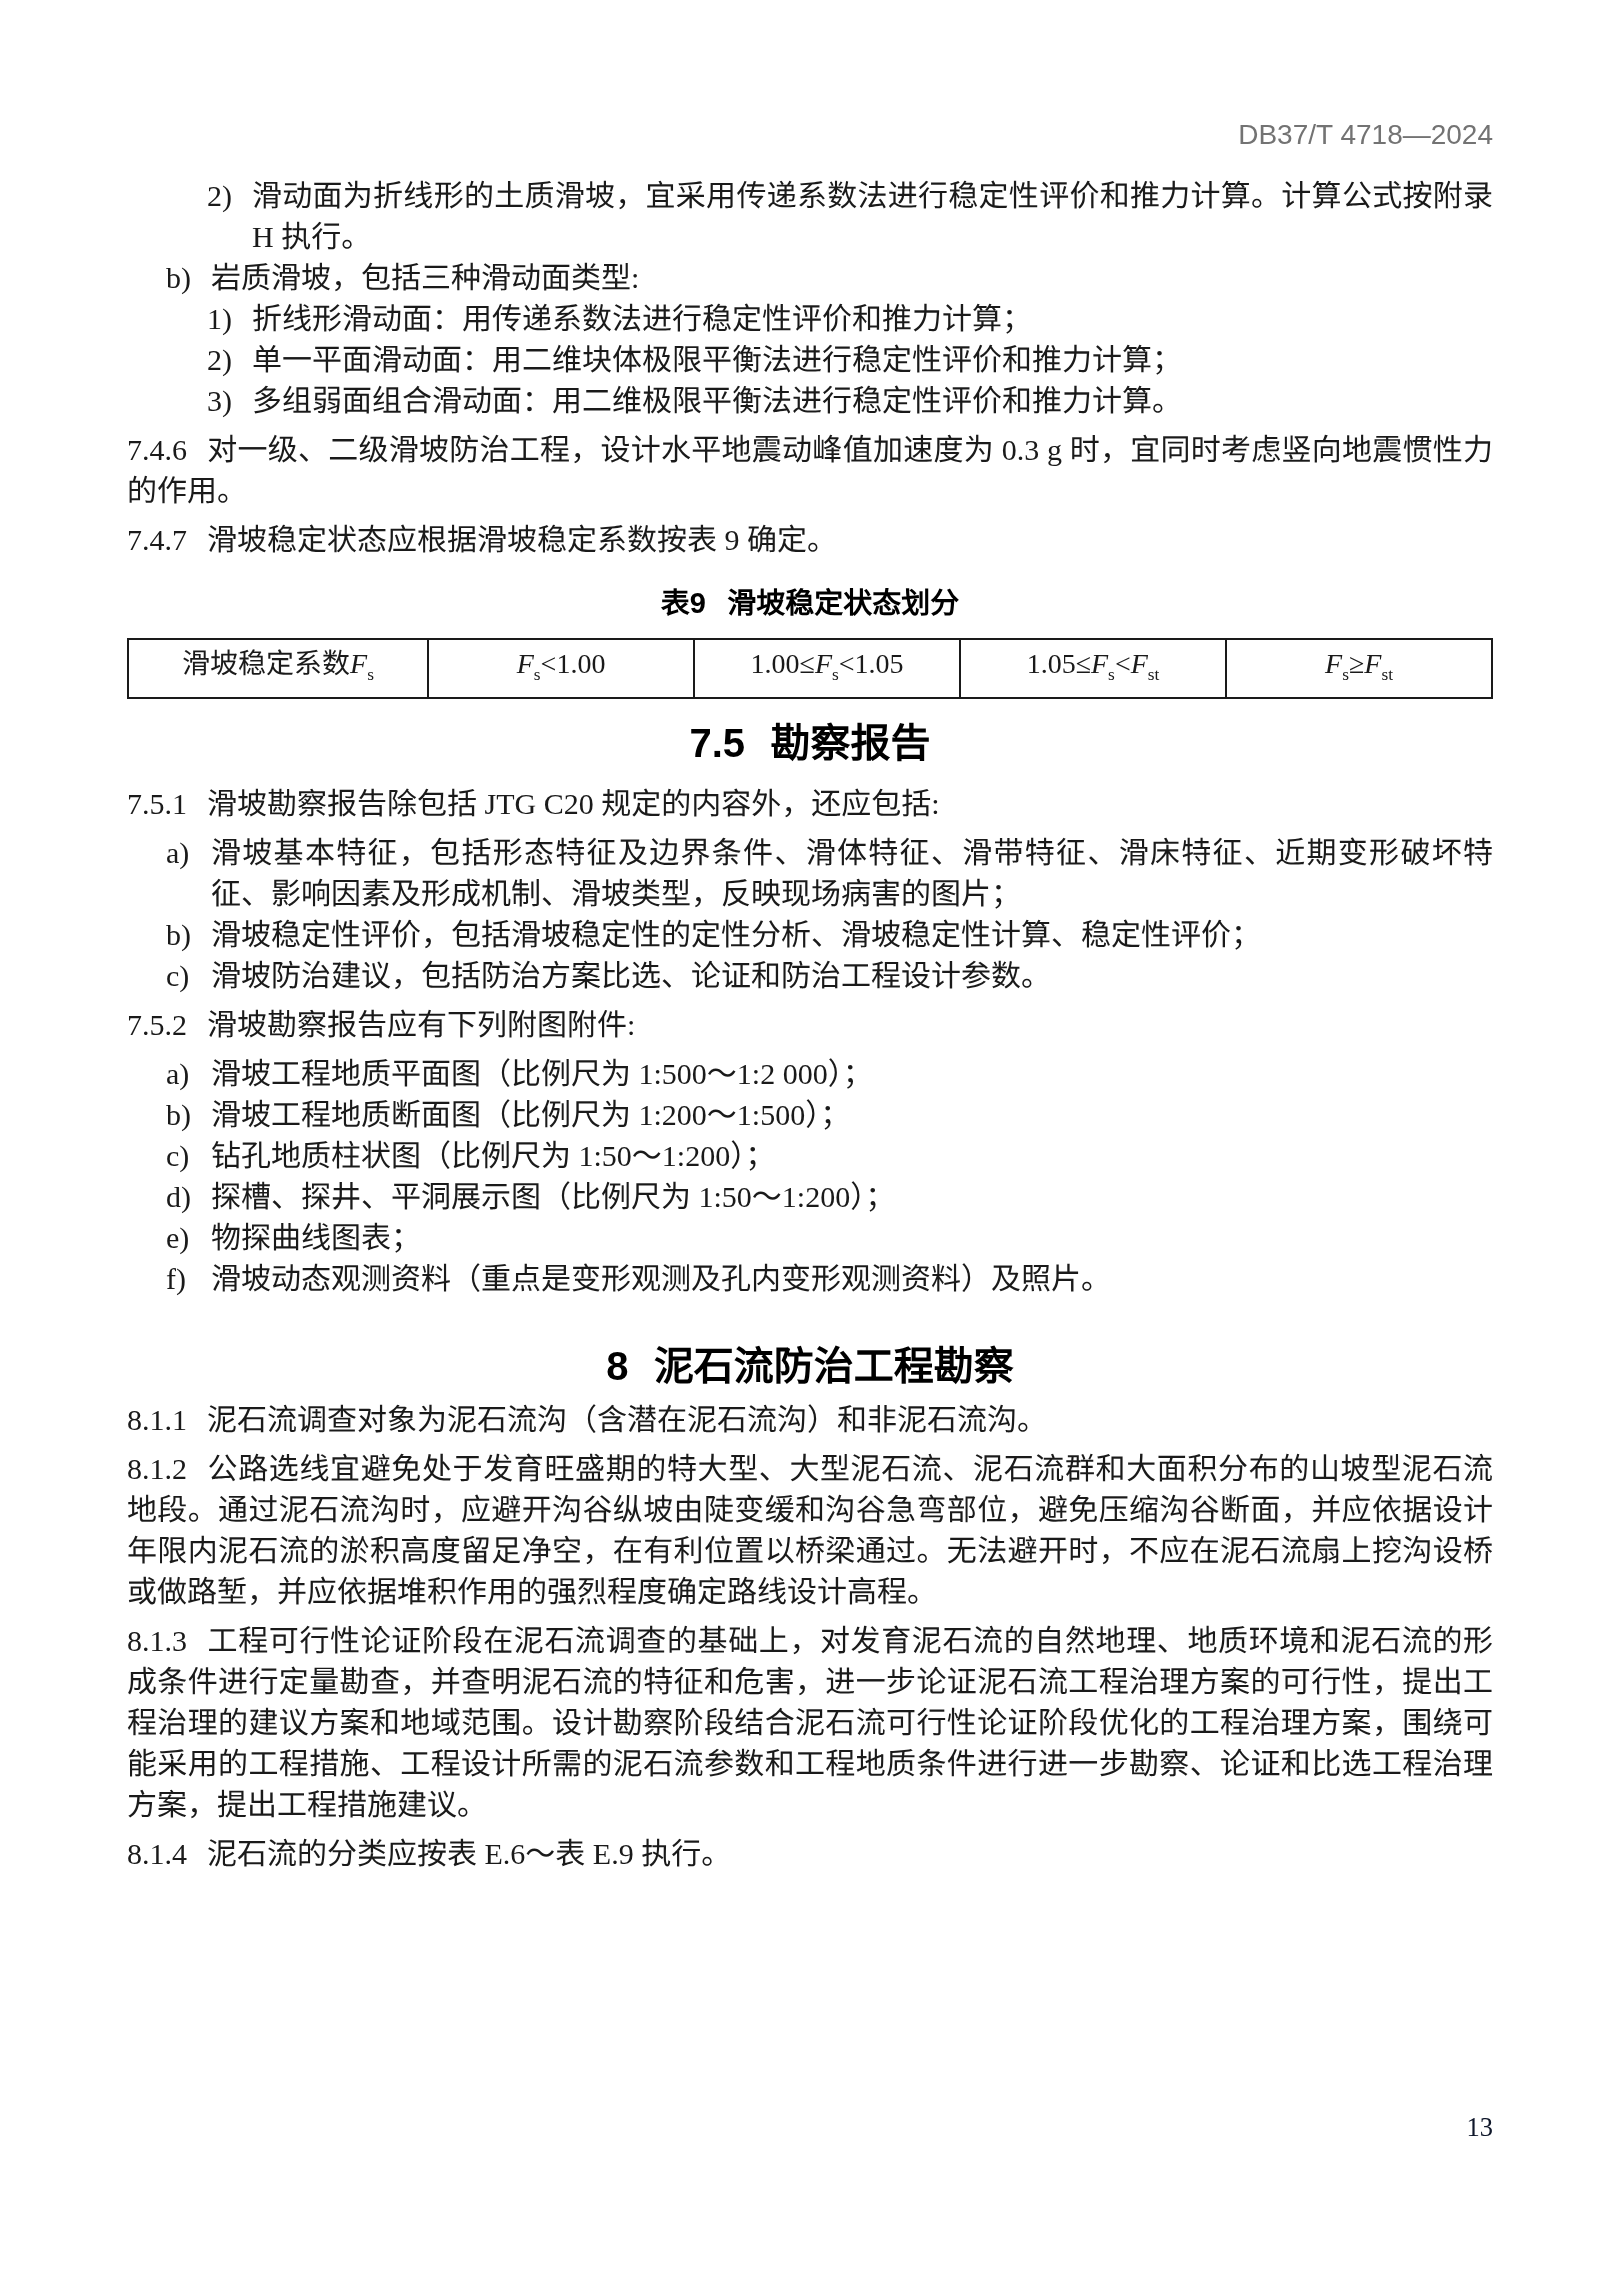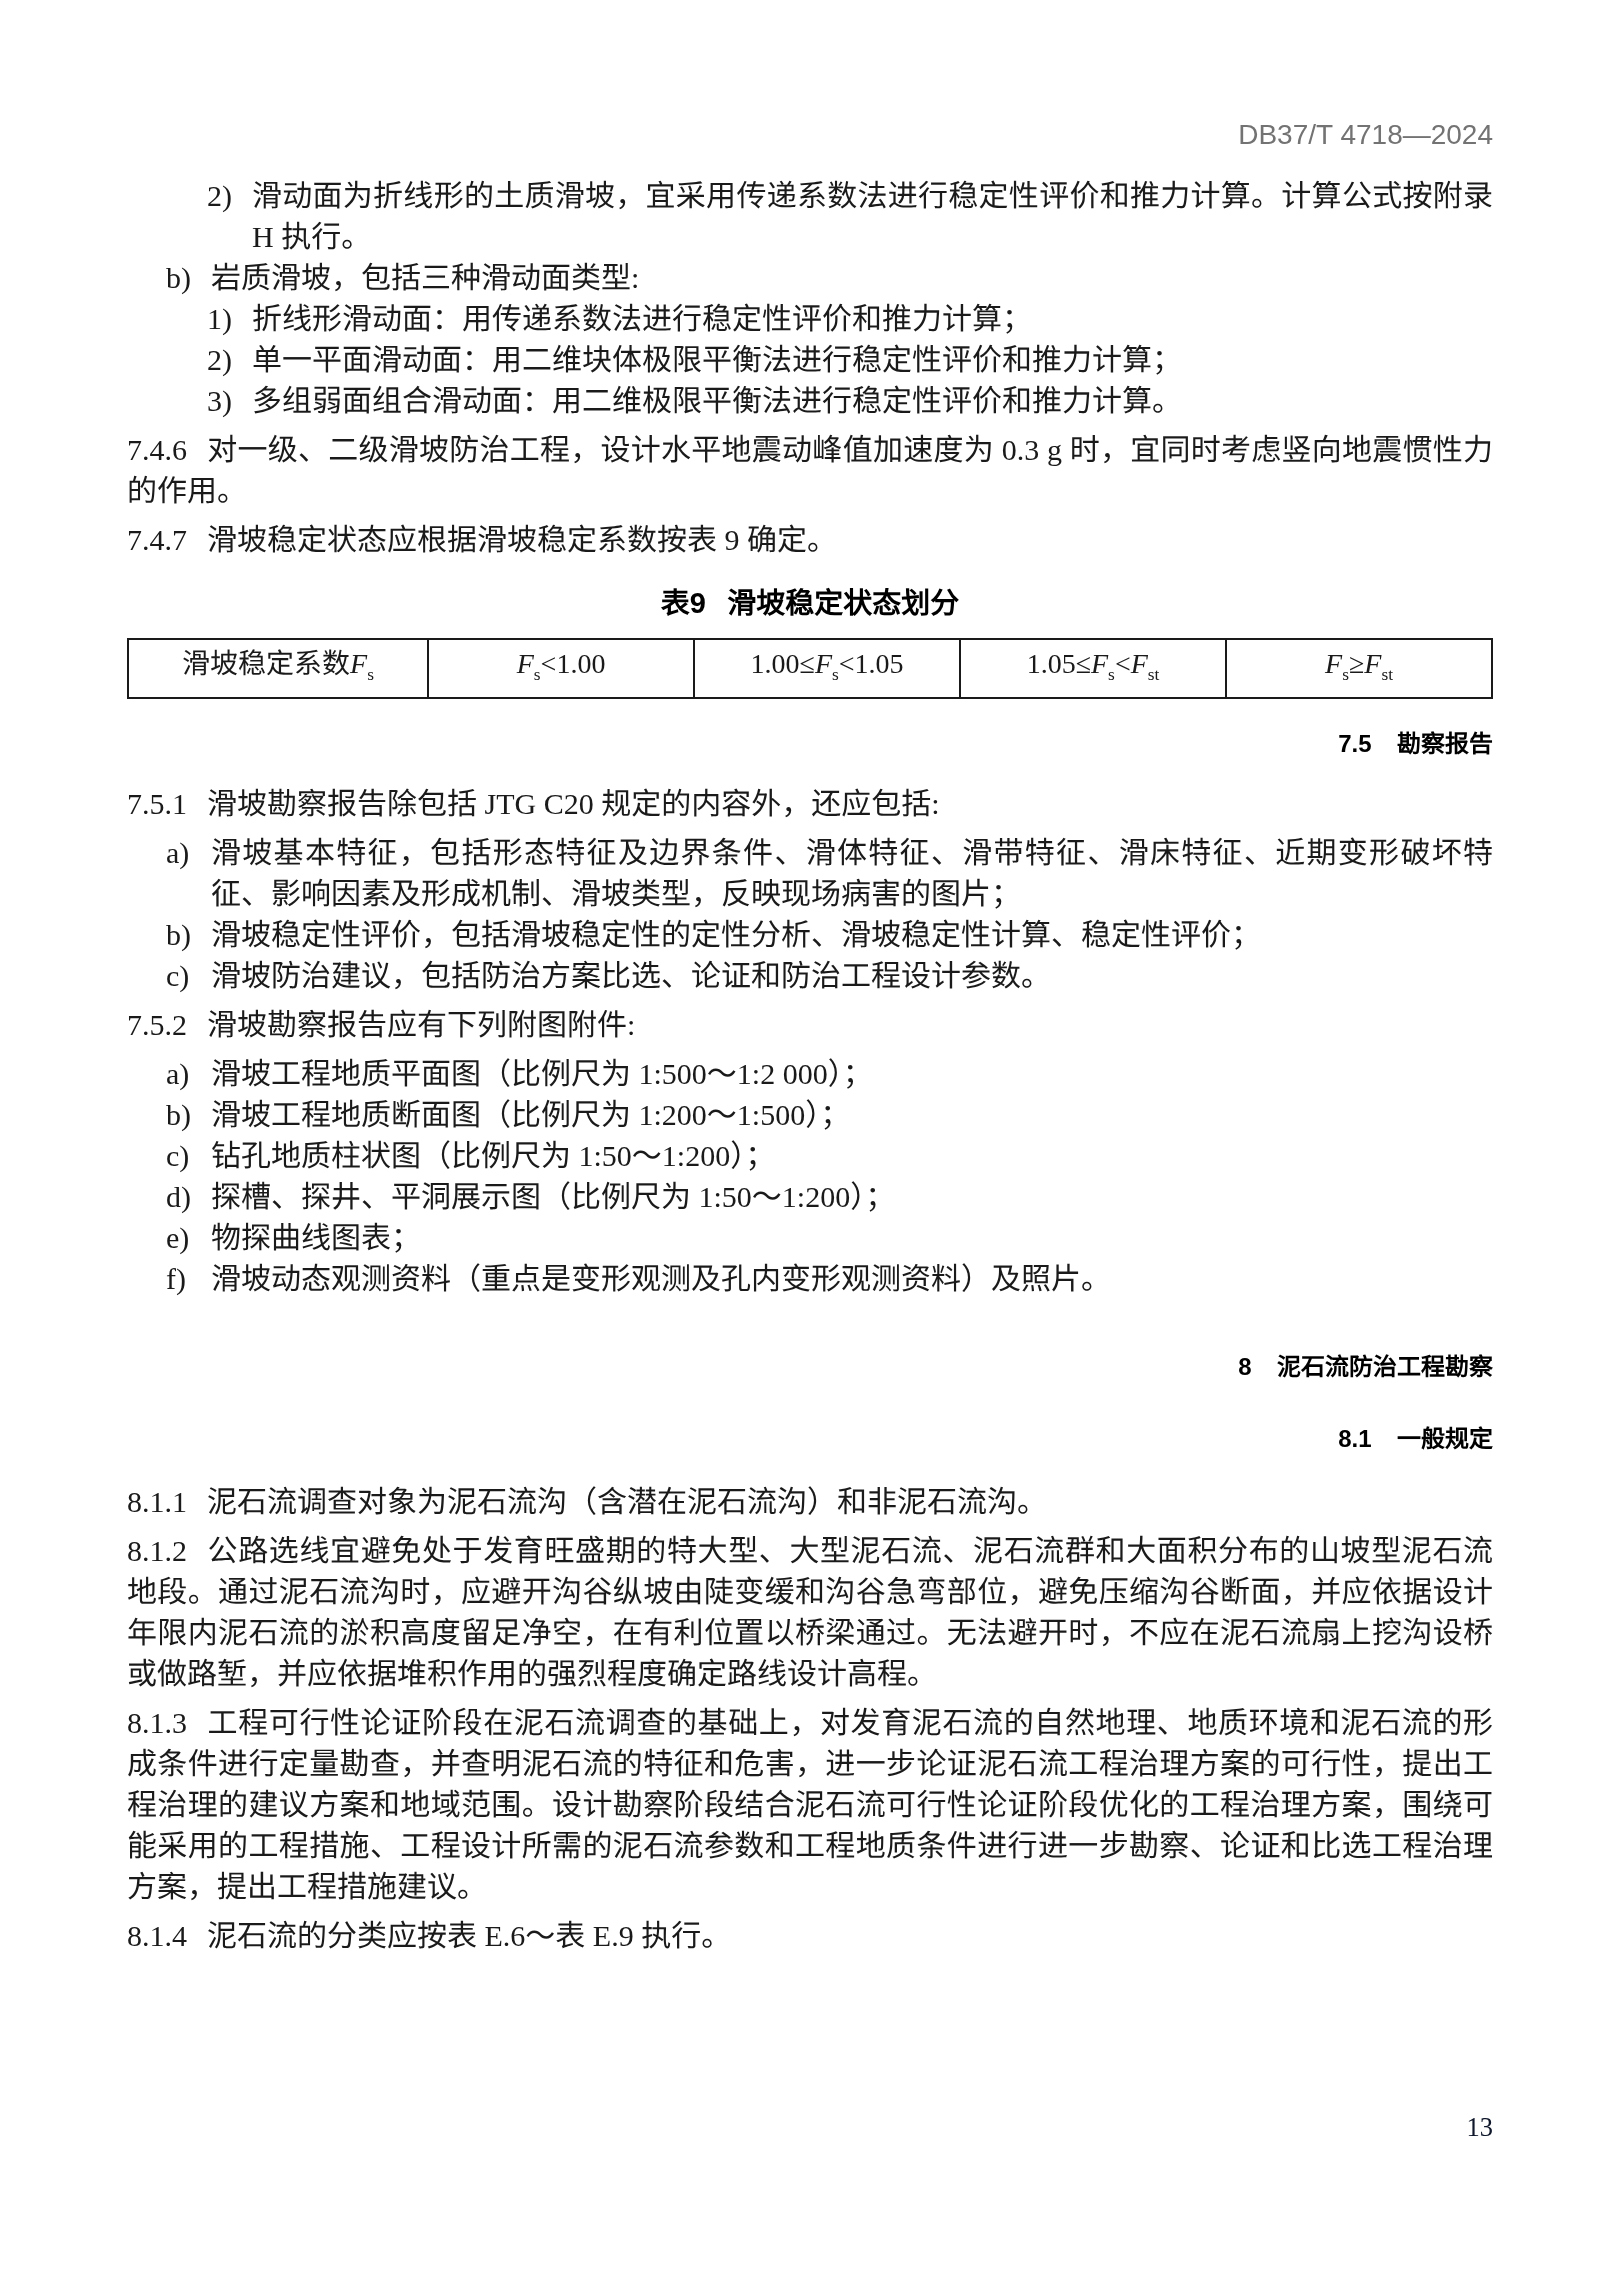--- a/index.html
+++ b/index.html
@@ -35,24 +35,24 @@
   .li.lvl2 { padding-left: 80px; }
 
   
   p.clause { text-align: justify; margin: 8px 0; }
   .c-num { display: inline-block; min-width: 80px; }
 
   
   .heading {
     font-family: "Liberation Sans", "DejaVu Sans", sans-serif;
     font-weight: bold;
-    font-size: 24px;
+    font-size: 40px;
     line-height: 41px;
     color: #000;
-    text-align: right;
+    text-align: center;
   }
   .h75 { margin: 23.5px 0 19.6px; }
   .h8  { margin: 47px 0 11.8px; }
   .h81 { margin: 31px 0 21.6px; }
   .h-num { margin-right: 25.5px; }
 
   
   .t-caption {
     text-align: center;
     font-family: "Liberation Sans", "DejaVu Sans", sans-serif;
@@ -201,23 +201,20 @@
       <span class="li-text">物探曲线图表；</span>
     </div>
     <div class="li lvl1">
       <span class="marker">f)</span>
       <span class="li-text">滑坡动态观测资料（重点是变形观测及孔内变形观测资料）及照片。</span>
     </div>
 
     <div class="heading h8">
       <span class="h-num">8</span><span>泥石流防治工程勘察</span>
     </div>
-    <div class="heading h81">
-      <span class="h-num">8.1</span><span>一般规定</span>
-    </div>
 
     <p class="clause">
       <span class="c-num">8.1.1</span><span>泥石流调查对象为泥石流沟（含潜在泥石流沟）和非泥石流沟。</span>
     </p>
     <p class="clause">
       <span class="c-num">8.1.2</span><span>公路选线宜避免处于发育旺盛期的特大型、大型泥石流、泥石流群和大面积分布的山坡型泥石流地段。通过泥石流沟时，应避开沟谷纵坡由陡变缓和沟谷急弯部位，避免压缩沟谷断面，并应依据设计年限内泥石流的淤积高度留足净空，在有利位置以桥梁通过。无法避开时，不应在泥石流扇上挖沟设桥或做路堑，并应依据堆积作用的强烈程度确定路线设计高程。</span>
     </p>
     <p class="clause">
       <span class="c-num">8.1.3</span><span>工程可行性论证阶段在泥石流调查的基础上，对发育泥石流的自然地理、地质环境和泥石流的形成条件进行定量勘查，并查明泥石流的特征和危害，进一步论证泥石流工程治理方案的可行性，提出工程治理的建议方案和地域范围。设计勘察阶段结合泥石流可行性论证阶段优化的工程治理方案，围绕可能采用的工程措施、工程设计所需的泥石流参数和工程地质条件进行进一步勘察、论证和比选工程治理方案，提出工程措施建议。</span>
     </p>

